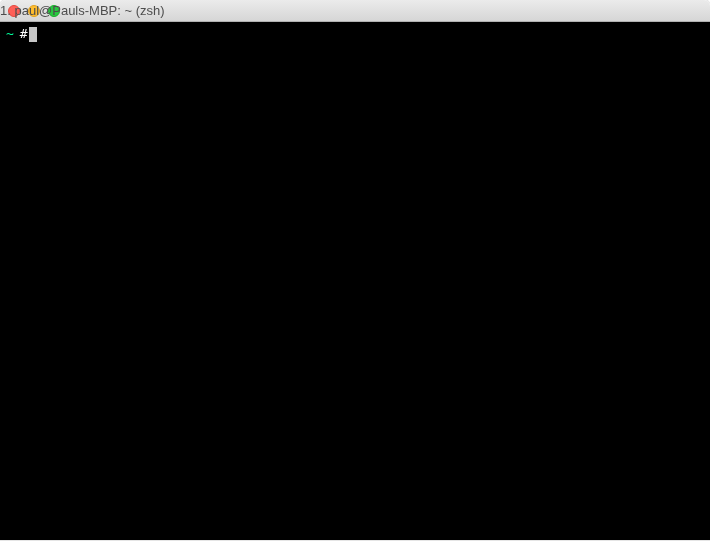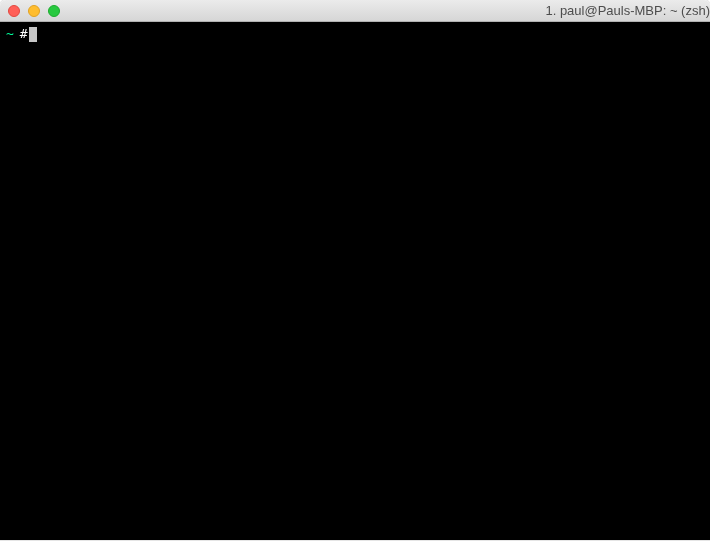--- a/index.html
+++ b/index.html
@@ -50,21 +50,21 @@
       border: 0.5px solid #e0a123;
     }
     .traffic-light.zoom {
       background: #28c940;
       border: 0.5px solid #1dab2e;
     }
     .title {
       position: absolute;
       left: 0;
       right: 0;
-      text-align: right;
+      text-align: left;
       font-size: 13px;
       color: #4d4d4d;
       pointer-events: none;
     }
     .terminal-body {
       width: 100%;
       height: calc(100% - 22px);
       background: #000;
       padding: 4px 6px;
       font-family: "Menlo", "Monaco", "Consolas", monospace;

